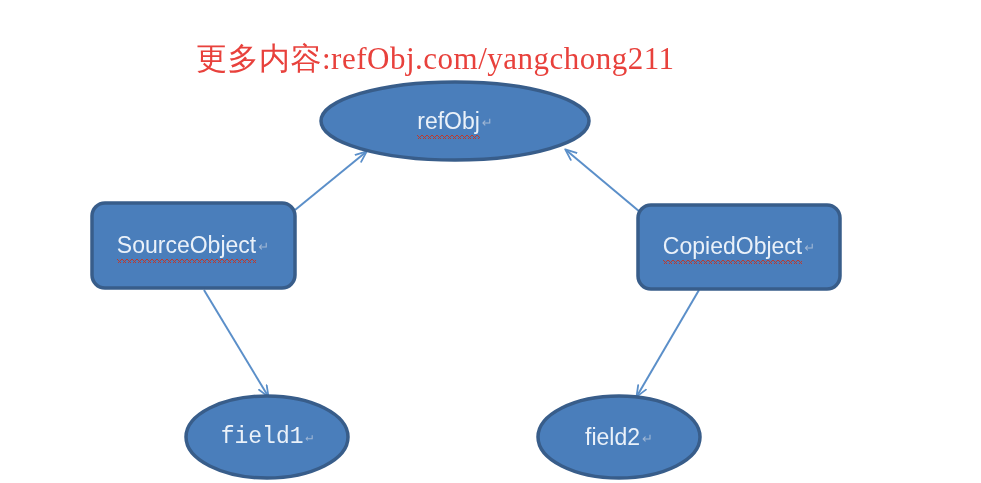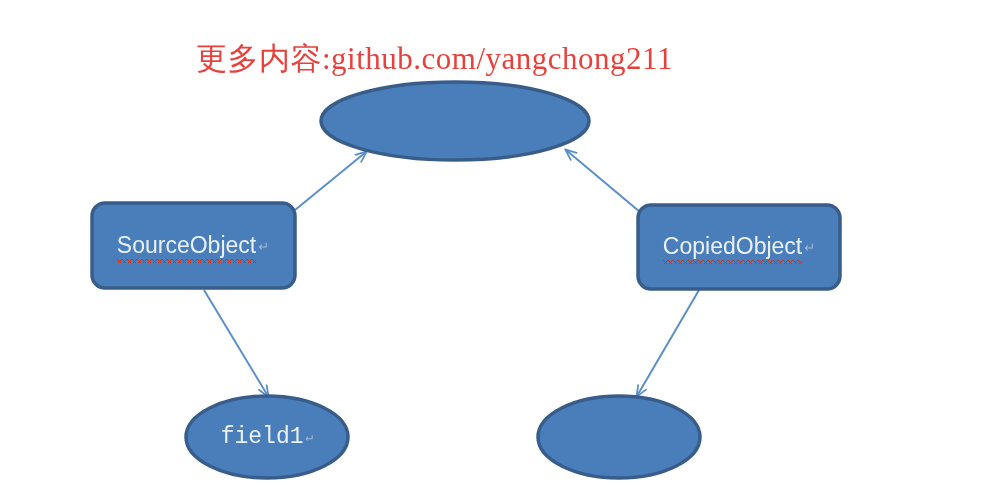--- a/index.html
+++ b/index.html
@@ -91,29 +91,35 @@
 
     <rect x="92" y="203" width="203" height="85" rx="13" ry="13" fill="#4A7EBB" stroke="#385D8A" stroke-width="3.5"></rect>
 
     <rect x="638" y="205" width="202" height="84" rx="13" ry="13" fill="#4A7EBB" stroke="#385D8A" stroke-width="3.5"></rect>
 
     <ellipse cx="267" cy="437" rx="81" ry="41" fill="#4A7EBB" stroke="#385D8A" stroke-width="3.5"></ellipse>
 
     <ellipse cx="619" cy="437" rx="81" ry="41" fill="#4A7EBB" stroke="#385D8A" stroke-width="3.5"></ellipse>
   </svg>
 
-  <div class="watermark">更多内容:github.com/yangchong211</div>
+  <div class="watermark">更多内容:refObj.com/yangchong211</div>
 
+  <div class="node-label underlined" style="left:355px; top:108px; width:200px;">
+    <span class="txt">refObj</span><span class="pilcrow">↵</span>
+  </div>
 
   <div class="node-label underlined" style="left:93px; top:232px; width:200px;">
     <span class="txt">SourceObject</span><span class="pilcrow">↵</span>
   </div>
 
   <div class="node-label underlined" style="left:639px; top:233px; width:200px;">
     <span class="txt">CopiedObject</span><span class="pilcrow">↵</span>
   </div>
 
   <div class="node-label" style="left:167px; top:424px; width:200px;font-family:Liberation Mono, monospace;">
     <span class="txt">field1</span><span class="pilcrow">↵</span>
   </div>
 
+  <div class="node-label" style="left:519px; top:424px; width:200px;">
+    <span class="txt">field2</span><span class="pilcrow">↵</span>
+  </div>
 
 </div>
 
 </body></html>

